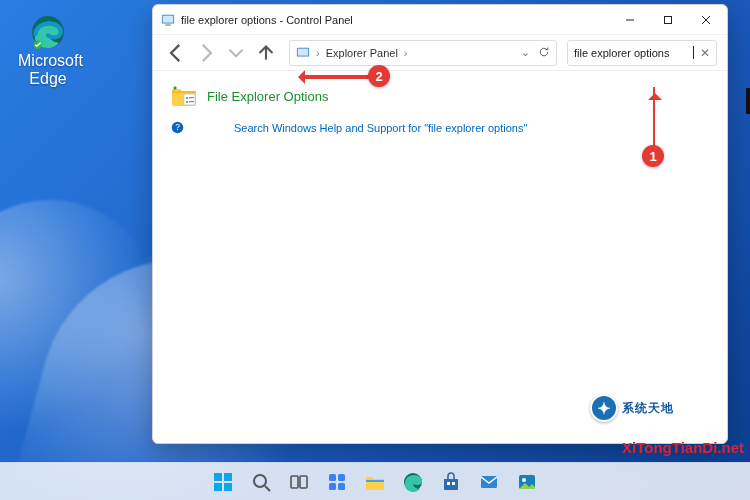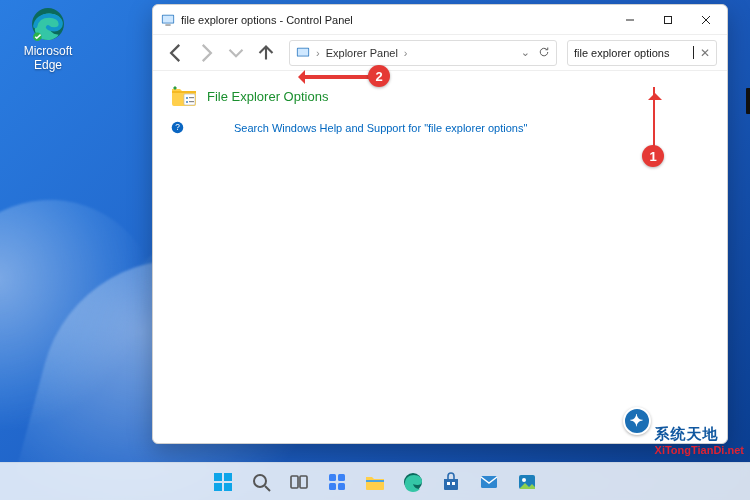--- a/index.html
+++ b/index.html
@@ -13,22 +13,22 @@
     position: absolute;
     border-radius: 50% 50% 50% 0;
     background: radial-gradient(circle at 30% 30%, rgba(255,255,255,0.4), rgba(180,220,255,0.15) 50%, transparent 70%);
     transform: rotate(-15deg);
     filter: blur(1px);
   }
   .bloom.b1 { width: 220px; height: 220px; left: -60px; top: 200px; }
   .bloom.b2 { width: 280px; height: 280px; left: 40px; top: 260px; transform: rotate(15deg); }
   .bloom.b3 { width: 180px; height: 180px; left: 160px; top: 200px; transform: rotate(50deg); }
   .desktop-icon {
-    position: absolute; left: 18px; top: 7px; width: 60px; text-align: center; color: #fff;
-    font-size: 12px; text-shadow: 0 1px 2px rgba(0,0,0,.4);
+    position: absolute; left: 18px; top: 15px; width: 60px; text-align: center; color: #fff;
+    font-size: 16px; text-shadow: 0 1px 2px rgba(0,0,0,.4);
   }
   .edge-svg { width: 34px; height: 34px; margin: 0 auto 3px; display: block; }
 
   .window {
     position: absolute; left: 152px; top: 4px; width: 576px; height: 440px;
     background: #fff; border: 1px solid #d0d0d0; border-radius: 6px;
     box-shadow: 0 8px 24px rgba(0,0,0,.25);
     display: flex; flex-direction: column;
   }
   .titlebar {
@@ -92,22 +92,22 @@
   }
   .tb-item { width: 30px; height: 30px; display: flex; align-items: center; justify-content: center; border-radius: 4px; }
   .tb-item svg { width: 22px; height: 22px; }
 
   .watermark {
     position: absolute; right: 6px; bottom: 44px;
     display: flex; align-items: center; gap: 4px;
     font-size: 11px; font-weight: 600;
   }
   .watermark .badge { width: 28px; height: 28px; border-radius: 50%; background: #1b6fb5; display: flex; align-items: center; justify-content: center; color:#fff; font-size:16px; border:2px solid #fff; box-shadow:0 1px 3px rgba(0,0,0,.3);}
-  .wm-text .l1 { color: #1158a0; font-size: 15px; letter-spacing: 1px; margin-top: 40px; }
-  .wm-text .l2 { color: #d23; font-size: 11px; }
+  .wm-text .l1 { color: #1158a0; font-size: 12px; letter-spacing: 1px; margin-top: 40px; }
+  .wm-text .l2 { color: #d23; font-size: 15px; margin-top: 22px; }
 
   .right-strip { position:absolute; right:0; top:88px; width:4px; height:26px; background:#111; border-radius:1px 0 0 1px;}
 </style>
 </head>
 <body>
 
 <div class="desktop">
   <div class="bloom b1"></div>
   <div class="bloom b2"></div>
   <div class="bloom b3"></div>

